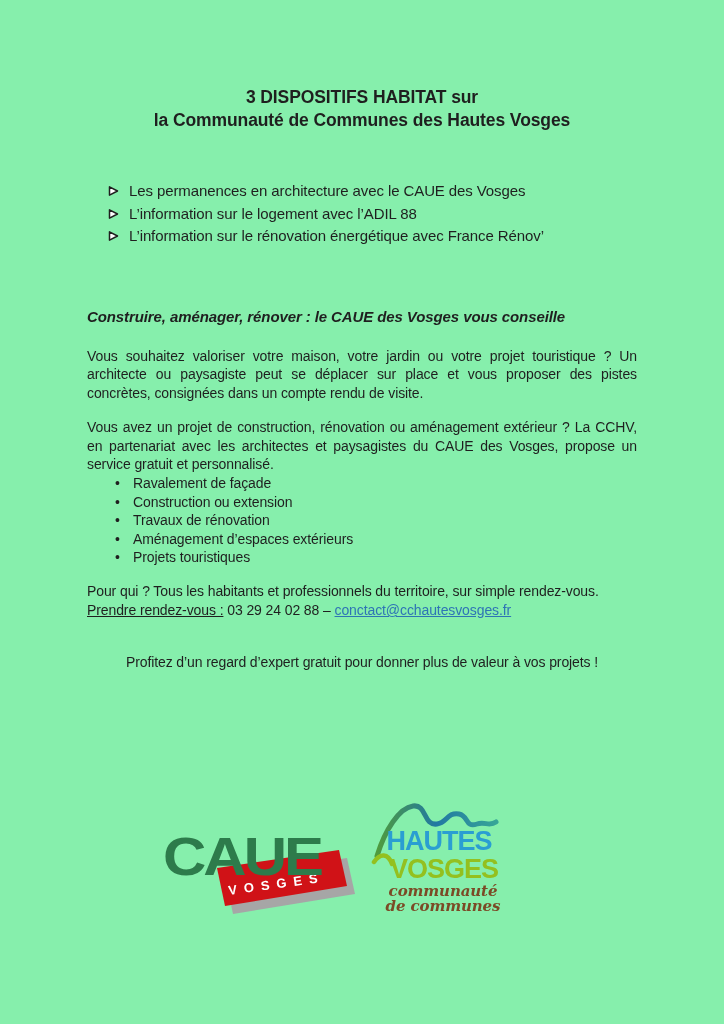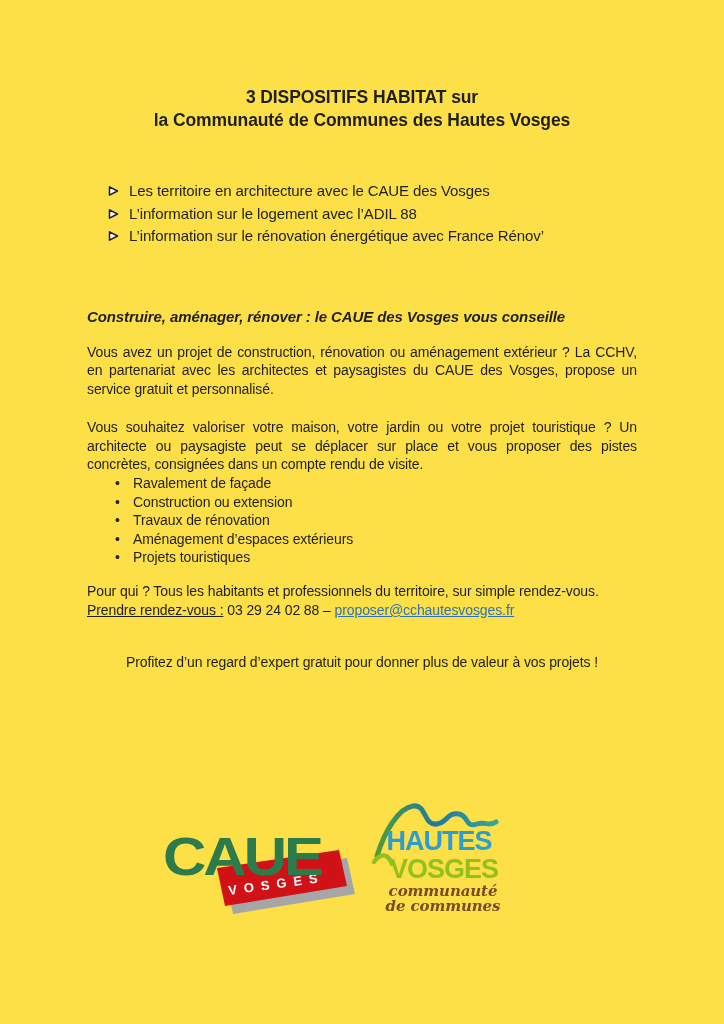--- a/index.html
+++ b/index.html
@@ -1,17 +1,17 @@
 <!DOCTYPE html>
 <html lang="fr"><head>
 <meta charset="utf-8">
 <style>
   html,body { margin:0; padding:0; background:#ffffff; }
   .page {
-    position:relative; width:724px; height:1024px; background:#fde047;
+    position:relative; width:724px; height:1024px; background:#86efac;
     font-family:"Liberation Sans", sans-serif; color:#1f1f1f; overflow:hidden;
     letter-spacing:-0.1px;
   }
   .content { padding:86px 87px 0 87px; }
 
   .doc-title { text-align:center; font-weight:bold; font-size:17.5px; line-height:23px; }
 
   .arrow-list { margin-top:48px; margin-left:21px; font-size:15px; }
   .arrow-item { display:flex; align-items:center; gap:10px; line-height:22.5px; }
   .arrow-ic { display:inline-flex; width:11px; flex:0 0 11px; }
@@ -50,21 +50,21 @@
       <div>la Communauté de Communes des Hautes Vosges</div>
     </div>
 
     <div class="arrow-list">
       <div class="arrow-item">
         <span class="arrow-ic">
             <svg width="11" height="12" viewBox="0 0 11 12">
               <path d="M1.5,1.8 L9.5,6 L1.5,10.2 Z" fill="#ffffff" stroke="#1f1f1f" stroke-width="1.5" stroke-linejoin="round"></path>
             </svg>
           </span>
-        <span>Les territoire en architecture avec le CAUE des Vosges</span>
+        <span>Les permanences en architecture avec le CAUE des Vosges</span>
       </div>
       <div class="arrow-item">
         <span class="arrow-ic">
             <svg width="11" height="12" viewBox="0 0 11 12">
               <path d="M1.5,1.8 L9.5,6 L1.5,10.2 Z" fill="#ffffff" stroke="#1f1f1f" stroke-width="1.5" stroke-linejoin="round"></path>
             </svg>
           </span>
         <span>L’information sur le logement avec l’ADIL 88</span>
       </div>
       <div class="arrow-item">
@@ -72,22 +72,22 @@
             <svg width="11" height="12" viewBox="0 0 11 12">
               <path d="M1.5,1.8 L9.5,6 L1.5,10.2 Z" fill="#ffffff" stroke="#1f1f1f" stroke-width="1.5" stroke-linejoin="round"></path>
             </svg>
           </span>
         <span>L’information sur le rénovation énergétique avec France Rénov’</span>
       </div>
     </div>
 
     <div class="section-heading">Construire, aménager, rénover : le CAUE des Vosges vous conseille</div>
 
+    <div class="para para-gap">Vous souhaitez valoriser votre maison, votre jardin ou votre projet touristique ? Un architecte ou paysagiste peut se déplacer sur place et vous proposer des pistes concrètes, consignées dans un compte rendu de visite.</div>
     <div class="para">Vous avez un projet de construction, rénovation ou aménagement extérieur ? La CCHV, en partenariat avec les architectes et paysagistes du CAUE des Vosges, propose un service gratuit et personnalisé.</div>
-    <div class="para para-gap">Vous souhaitez valoriser votre maison, votre jardin ou votre projet touristique ? Un architecte ou paysagiste peut se déplacer sur place et vous proposer des pistes concrètes, consignées dans un compte rendu de visite.</div>
 
 
     <div class="bullet-list">
       <div class="bullet-item">
         <span class="dot">•</span>
         <span class="bullet-text">Ravalement de façade</span>
       </div>
       <div class="bullet-item">
         <span class="dot">•</span>
         <span class="bullet-text">Construction ou extension</span>
@@ -105,21 +105,21 @@
         <span class="bullet-text">Projets touristiques</span>
       </div>
     </div>
 
     <div class="audience">Pour qui ? Tous les habitants et professionnels du territoire, sur simple rendez-vous.</div>
 
     <div class="appointment">
       <span class="u">Prendre rendez-vous :</span>
       <span>03 29 24 02 88</span>
       <span>–</span>
-      <a class="link">proposer@cchautesvosges.fr</a>
+      <a class="link">conctact@cchautesvosges.fr</a>
     </div>
 
     <div class="benefit">Profitez d’un regard d’expert gratuit pour donner plus de valeur à vos projets !</div>
 
 
   </div>
 
   <div class="logos-row">
 
     <svg class="caue-logo" width="192" height="88" viewBox="0 0 192 88">

